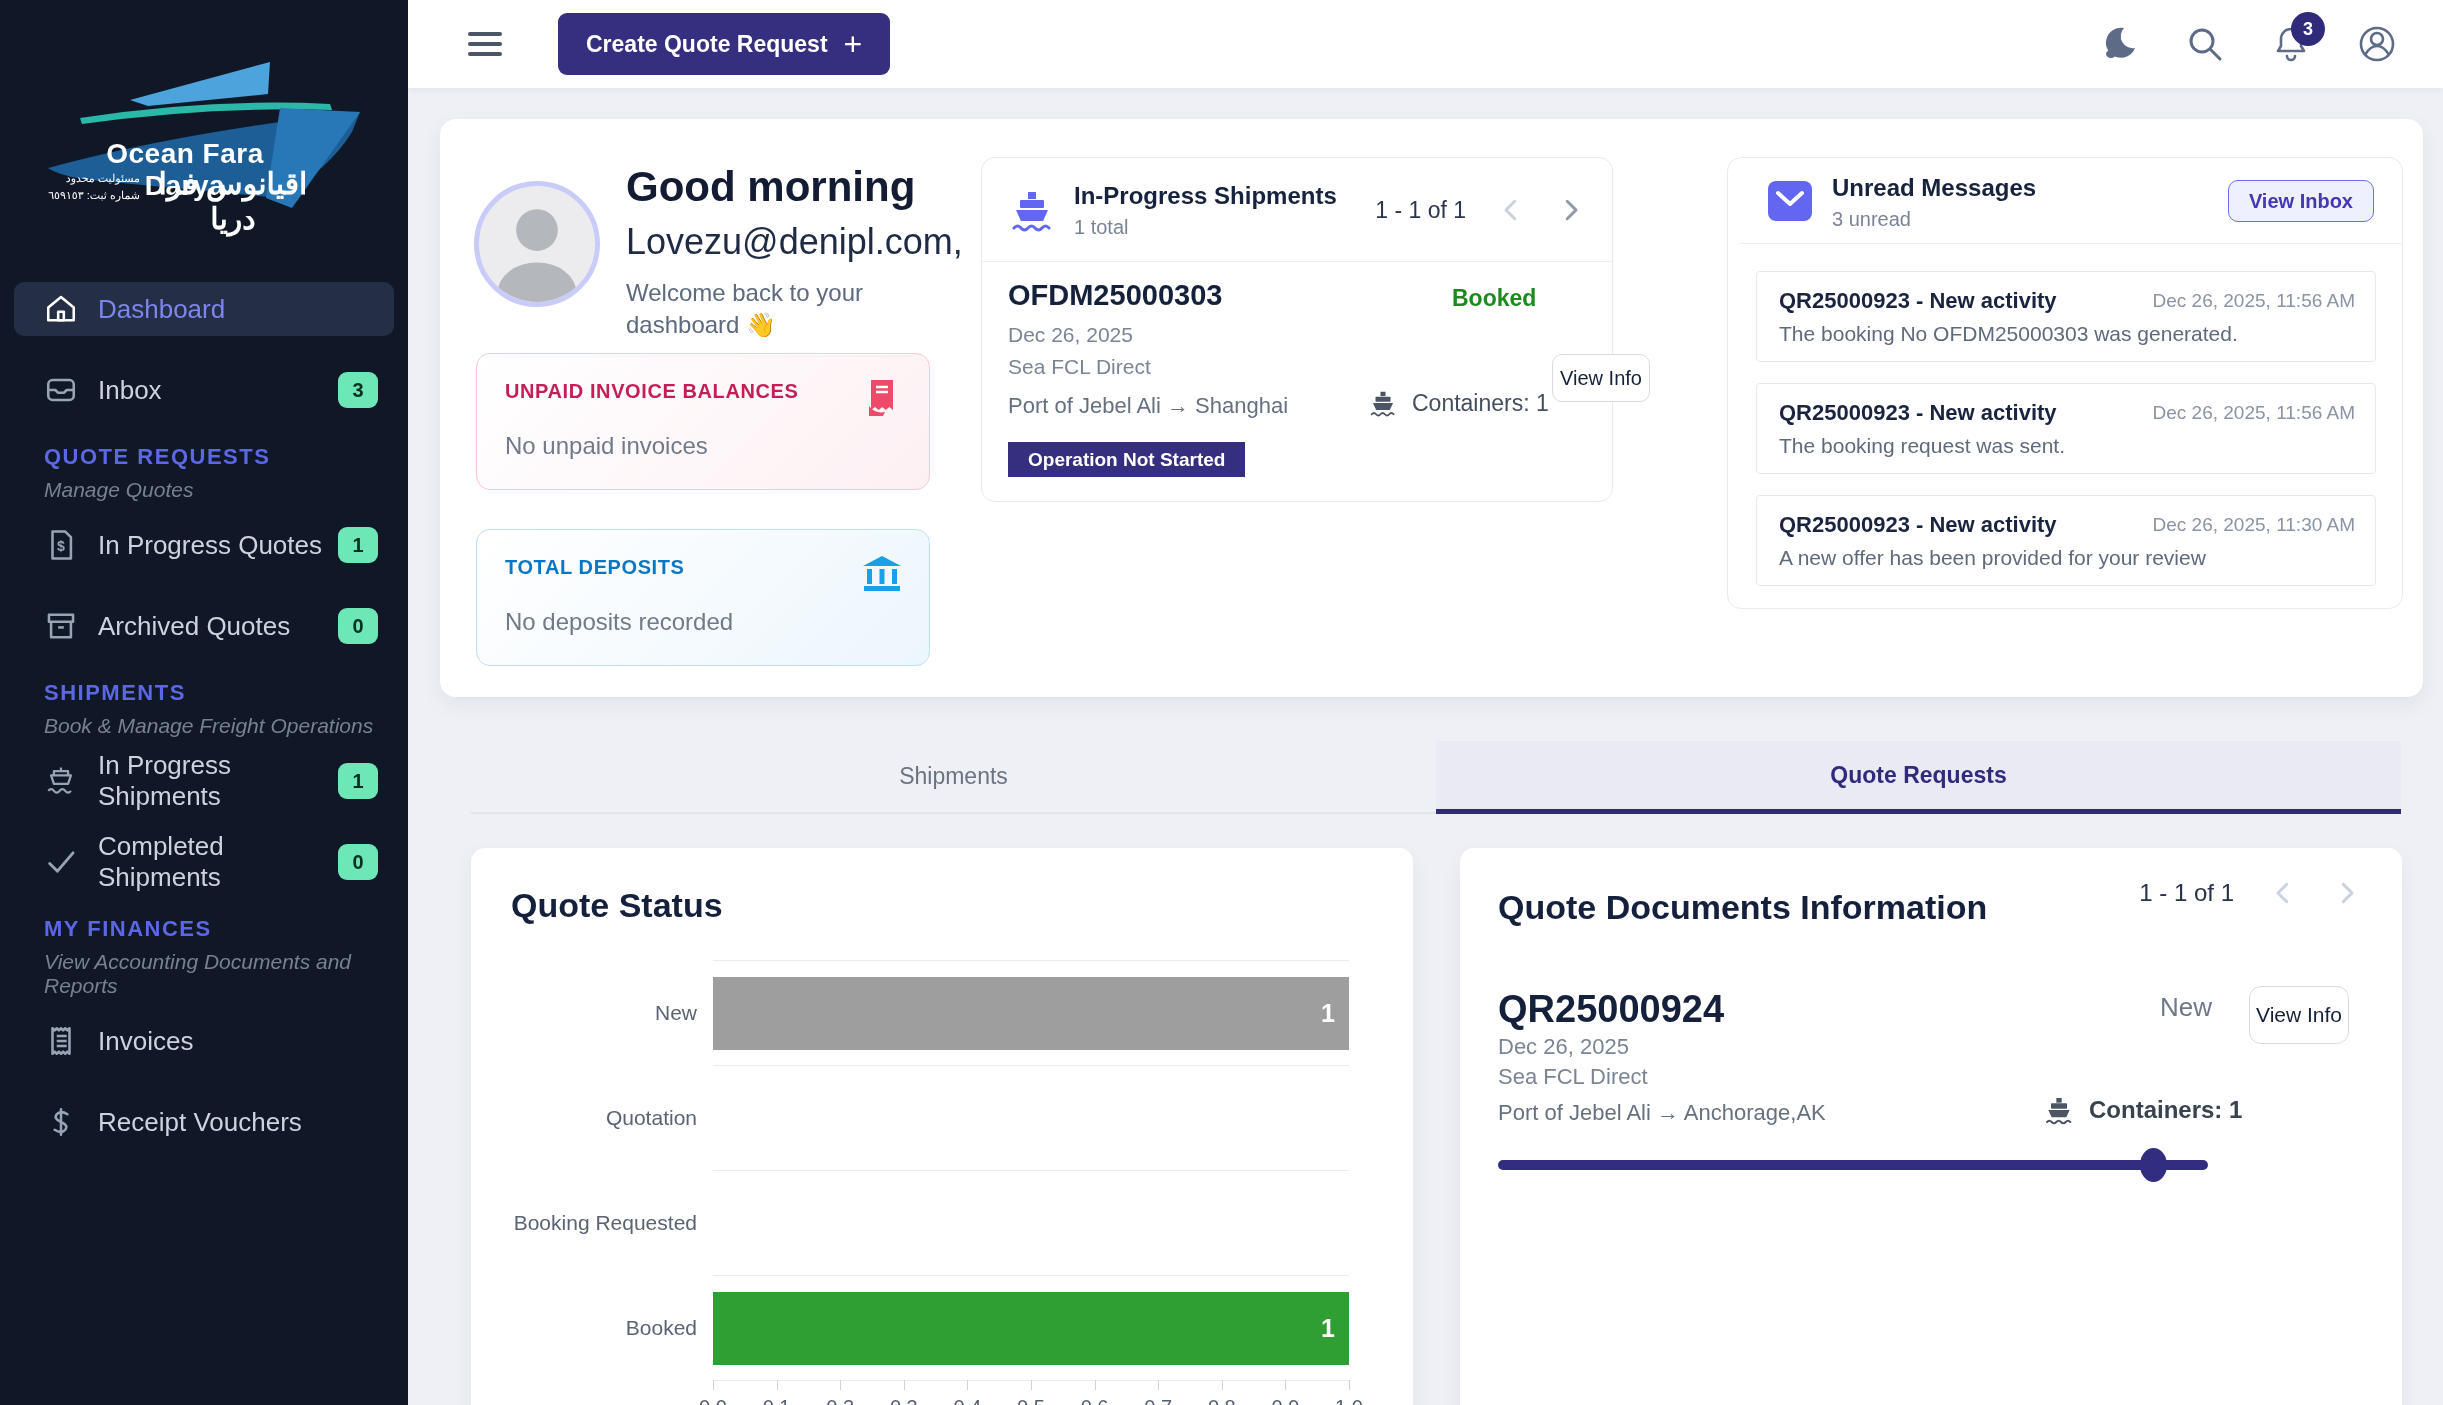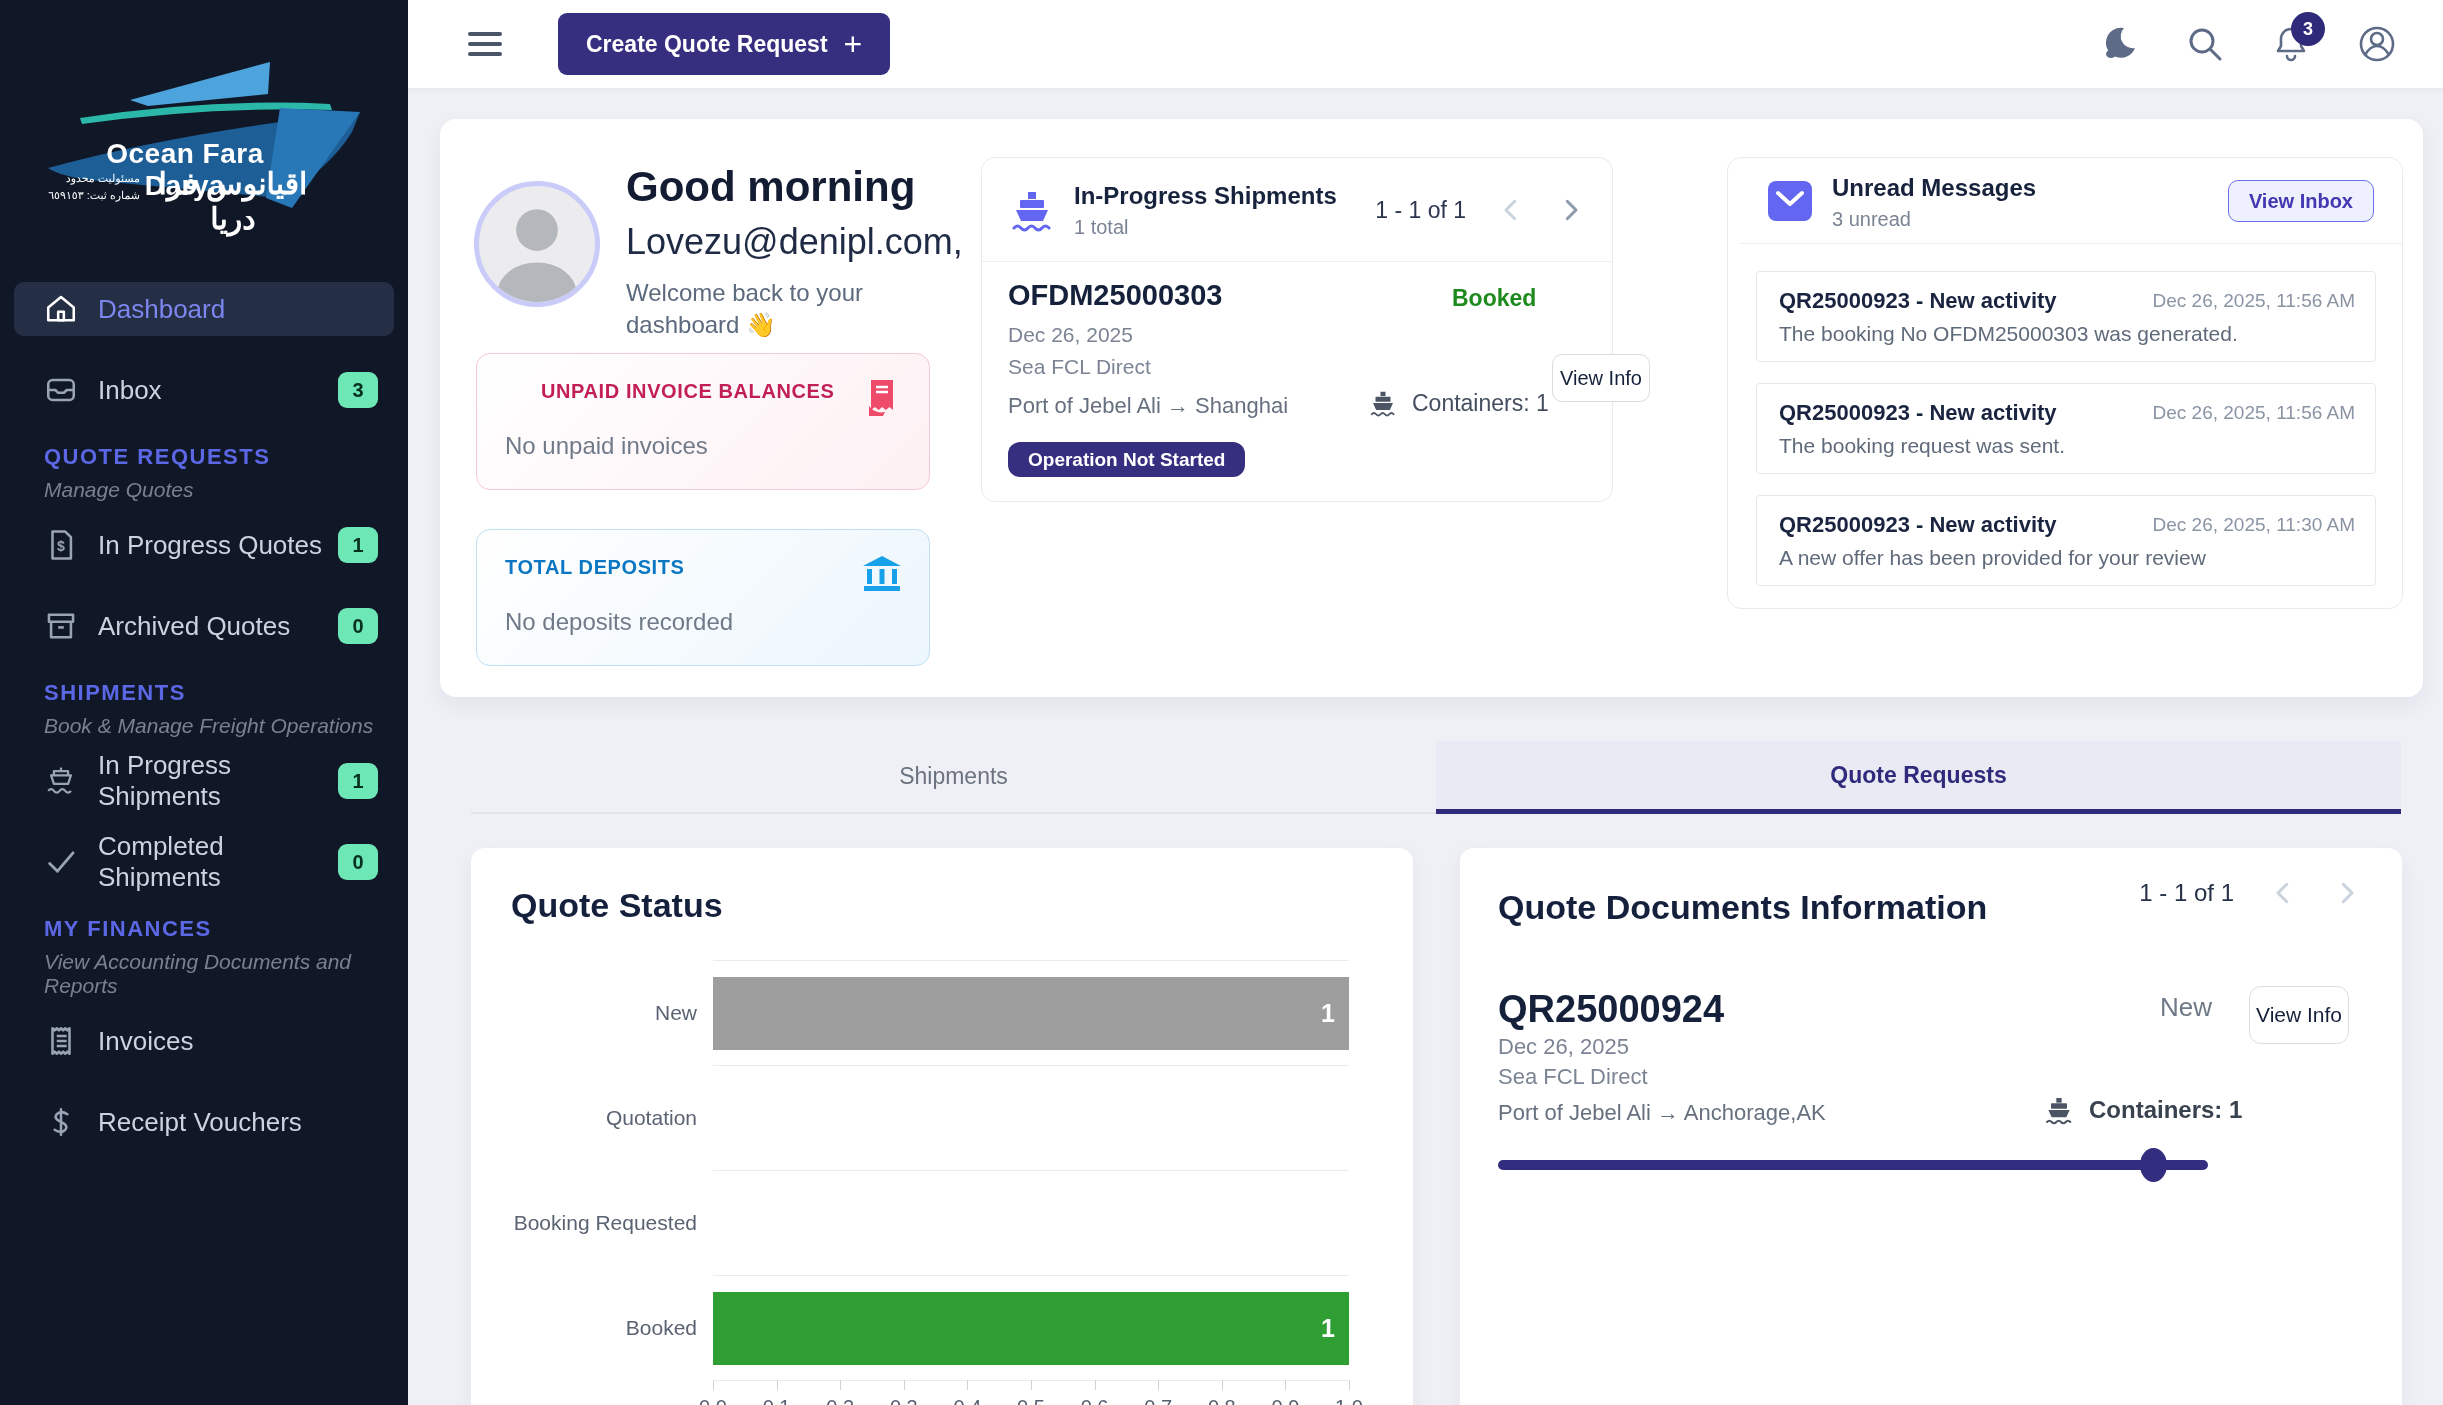--- a/index.html
+++ b/index.html
@@ -42,21 +42,21 @@
   .hero { position:absolute; left:32px; top:31px; width:1983px; height:578px; background:#fff; border-radius:16px; box-shadow:0 8px 22px rgba(25,35,80,.06); }
   .avatar { position:absolute; left:34px; top:62px; width:126px; height:126px; border-radius:50%; background:#ececee; border:5px solid #c9cbf8; overflow:hidden; }
   .greet-title { position:absolute; left:186px; top:44px; font-size:42px; font-weight:bold; color:#131c33; }
   .greet-email { position:absolute; left:186px; top:102px; font-size:36px; color:#1f2a44; }
   .greet-welcome { position:absolute; left:186px; top:158px; width:260px; font-size:24px; line-height:32px; color:#5d6a7e; }
 
   .mini-card { position:absolute; left:36px; width:454px; height:137px; border-radius:14px; }
   .mini-card.unpaid { top:234px; border:1px solid #f6c9d4; background:linear-gradient(135deg,#ffffff 0%,#fdf0f3 100%); }
   .mini-card.deposits { top:410px; border:1px solid #bfe0f5; background:linear-gradient(135deg,#ffffff 0%,#ecf6fd 100%); }
   .mini-title { position:absolute; left:28px; top:26px; font-size:20px; font-weight:bold; letter-spacing:.6px; }
-  .unpaid .mini-title { color:#c21e58;margin-left:36px; }
+  .unpaid .mini-title { color:#c21e58; }
   .deposits .mini-title { color:#0b77c2; }
   .mini-body { position:absolute; left:28px; top:78px; font-size:24px; color:#707a89; }
   .mini-ico { position:absolute; right:26px; top:22px; width:42px; height:42px; }
 
   .panel { position:absolute; background:#fff; border:1px solid #e8eaee; border-radius:14px; }
   .ship-card { left:541px; top:38px; width:632px; height:345px; }
   .card-head { position:relative; height:104px; border-bottom:1px solid #eceef2; }
   .head-ico { position:absolute; left:26px; top:28px; width:48px; height:48px; color:#6366f1; }
   .head-title { position:absolute; left:92px; top:24px; font-size:24px; font-weight:bold; color:#17223c; }
   .head-sub { position:absolute; left:92px; top:58px; font-size:20px; color:#7b8494; }
@@ -66,21 +66,21 @@
   .chev.light { color:#c9d2dd; }
   .chev.dark { color:#8e99a9; }
   .ship-body { position:relative; height:240px; }
   .ref { position:absolute; left:26px; top:17px; font-size:29px; font-weight:bold; color:#15203a; }
   .status-booked { position:absolute; left:470px; top:23px; font-size:23px; font-weight:bold; color:#1d8a1d; }
   .muted1 { position:absolute; left:26px; font-size:21px; color:#7b8494; }
   .route { position:absolute; left:26px; font-size:22px; color:#66707f; }
   .containers { position:absolute; display:flex; align-items:center; gap:14px; font-size:23px; color:#444e5e; }
   .containers .cico { width:30px; height:30px; color:#4b5563; }
   .view-info { position:absolute; border:1.5px solid #d9dce3; background:#fff; border-radius:10px; font-size:20px; color:#15203a; font-family:inherit; cursor:pointer; }
-  .op-badge { position:absolute; left:26px; top:180px; height:35px; padding:0 20px; background:#362f80; color:#fff; font-size:19px; font-weight:bold; border-radius:12px; display:flex; align-items:center; }
+  .op-badge { position:absolute; left:26px; top:180px; height:35px; padding:0 20px; background:#362f80; color:#fff; font-size:19px; font-weight:bold; border-radius:0; display:flex; align-items:center; }
 
   .msg-card { left:1287px; top:38px; width:676px; height:452px;padding-left:12px; }
   .msg-head { position:relative; height:86px; border-bottom:1px solid #eceef2; }
   .env-ico { position:absolute; left:26px; top:19px; width:48px; height:48px; }
   .msg-title { position:absolute; left:92px; top:16px; font-size:24px; font-weight:bold; color:#17223c; }
   .msg-sub { position:absolute; left:92px; top:50px; font-size:20px; color:#7b8494; }
   .view-inbox { position:absolute; right:28px; top:22px; height:42px; padding:0 20px; background:#eef0fe; border:1.5px solid #6a6ff0; border-radius:10px; color:#4338b2; font-size:20px; font-weight:bold; font-family:inherit; cursor:pointer; }
   .msg-item { position:absolute; left:28px; width:620px; height:91px; border:1px solid #e6e8ed; border-radius:4px; }
   .mi-title { position:absolute; left:22px; top:16px; font-size:22px; font-weight:bold; color:#1a2440; }
   .mi-time { position:absolute; right:20px; top:18px; font-size:19px; color:#8a94a4; }

